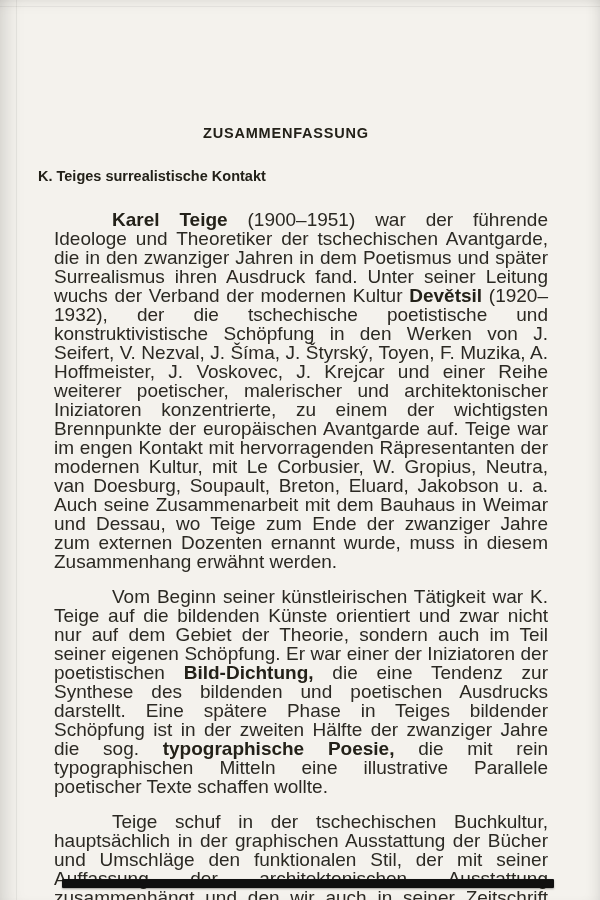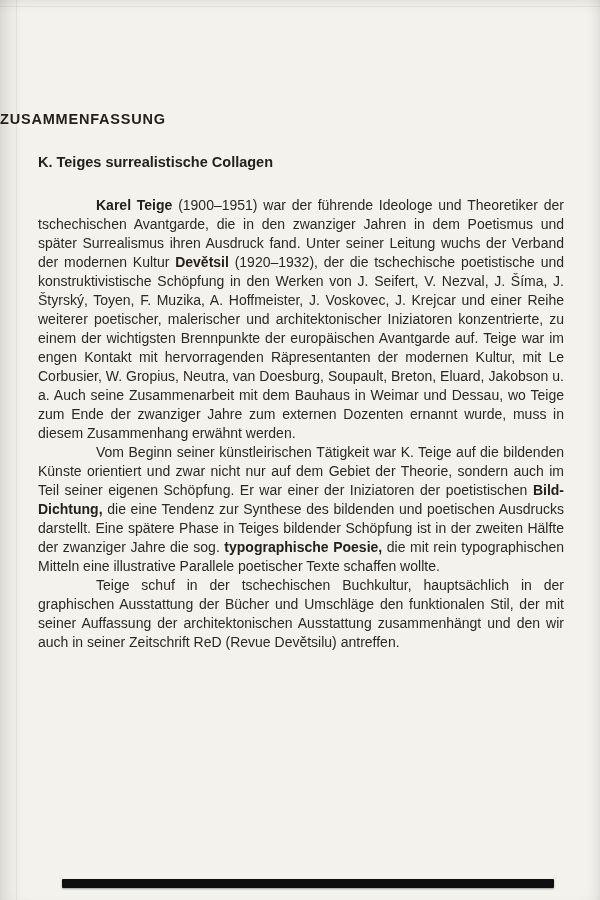--- a/index.html
+++ b/index.html
@@ -21,41 +21,42 @@
     inset: 0;
     background: #f4f2ed;
     box-shadow:
       inset 20px 0 22px -18px rgba(0,0,0,0.18),
       inset -12px 0 16px -12px rgba(0,0,0,0.14),
       inset 0 12px 16px -12px rgba(0,0,0,0.10);
     color: #26241f;
   }
   .header-row {
     padding: 110px 28px 0 0;
-    text-align: left;
+    text-align: center;
+    margin-top: 14px;
   }
   .header-label {
     font-size: 14.5px;
     font-weight: bold;
     letter-spacing: 0.8px;
     color: #232119;
   }
   .content {
     margin: 25px 36px 0 38px;
   }
   .title {
     font-size: 14.5px;
     font-weight: bold;
     margin: 0 0 25px 0;
     line-height: 18px;
     color: #232119;
   }
   .body-para {
-    margin: 0;
-    font-size: 14px;
+    margin: 16px;
+    font-size: 19px;
     line-height: 19px;
     text-align: justify;
     text-indent: 58px;
     color: #2b2923;
   }
   .b {
     font-weight: bold;
     color: #232119;
   }
   .scan-bar {
@@ -92,21 +93,21 @@
   <div class="page">
 
     <div class="edge-top"></div>
     <div class="edge-left"></div>
 
     <div class="header-row">
       <span class="header-label">ZUSAMMENFASSUNG</span>
     </div>
 
     <div class="content">
-      <h1 class="title">K. Teiges surrealistische Collagen</h1>
+      <h1 class="title">K. Teiges surrealistische Kontakt</h1>
 
       <p class="body-para"><span class="b">Karel Teige</span><span> (1900–1951) war der führende Ideologe und Theoretiker der tschechischen Avantgarde, die in den zwanziger Jahren in dem Poetismus und später Surrealismus ihren Ausdruck fand. Unter seiner Leitung wuchs der Verband der modernen Kultur </span><span class="b">Devětsil</span><span> (1920–1932), der die tschechische poetistische und konstruktivistische Schöpfung in den Werken von J. Seifert, V. Nezval, J. Šíma, J. Štyrský, Toyen, F. Muzika, A. Hoffmeister, J. Voskovec, J. Krejcar und einer Reihe weiterer poetischer, malerischer und architektonischer Iniziatoren konzentrierte, zu einem der wichtigsten Brennpunkte der europäischen Avantgarde auf. Teige war im engen Kontakt mit hervorragenden Räpresentanten der modernen Kultur, mit Le Corbusier, W. Gropius, Neutra, van Doesburg, Soupault, Breton, Eluard, Jakobson u. a. Auch seine Zusammenarbeit mit dem Bauhaus in Weimar und Dessau, wo Teige zum Ende der zwanziger Jahre zum externen Dozenten ernannt wurde, muss in diesem Zusammenhang erwähnt werden.</span></p>
 
       <p class="body-para"><span>Vom Beginn seiner künstleirischen Tätigkeit war K. Teige auf die bildenden Künste orientiert und zwar nicht nur auf dem Gebiet der Theorie, sondern auch im Teil seiner eigenen Schöpfung. Er war einer der Iniziatoren der poetistischen </span><span class="b">Bild-Dichtung,</span><span> die eine Tendenz zur Synthese des bildenden und poetischen Ausdrucks darstellt. Eine spätere Phase in Teiges bildender Schöpfung ist in der zweiten Hälfte der zwanziger Jahre die sog. </span><span class="b">typographische Poesie,</span><span> die mit rein typographischen Mitteln eine illustrative Parallele poetischer Texte schaffen wollte.</span></p>
 
       <p class="body-para"><span>Teige schuf in der tschechischen Buchkultur, hauptsächlich in der graphischen Ausstattung der Bücher und Umschläge den funktionalen Stil, der mit seiner Auffassung der architektonischen Ausstattung zusammenhängt und den wir auch in seiner Zeitschrift ReD (Revue Devětsilu) antreffen.</span></p>
     </div>
 
     <div class="scan-bar"></div>
 

